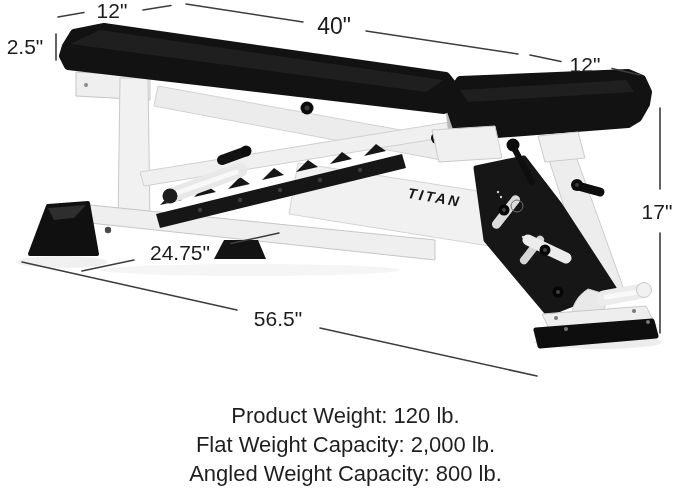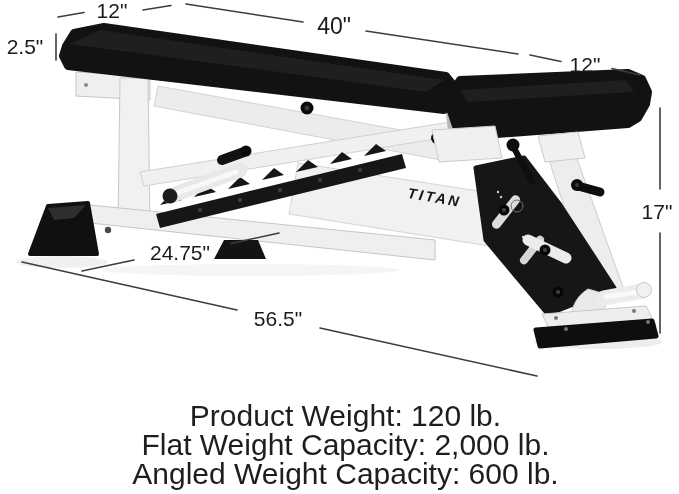--- a/index.html
+++ b/index.html
@@ -5,21 +5,21 @@
   html,body{margin:0;padding:0;background:#ffffff;}
   .stage{position:relative;width:679px;height:494px;background:#ffffff;overflow:hidden;
          font-family:"Liberation Sans",sans-serif;}
   svg{position:absolute;left:0;top:0;}
   .dim{font-family:"Liberation Sans",sans-serif;font-size:21px;font-weight:400;fill:#1b1b1b;}
   .dim-lg{font-size:23px;}
   .logo{font-family:"Liberation Sans",sans-serif;font-size:14.5px;font-weight:800;
         font-style:italic;letter-spacing:2.5px;fill:#171717;}
   .dimline{stroke:#3d3d3d;stroke-width:1.6;stroke-linecap:round;fill:none;}
   .specs{position:absolute;left:12px;right:0;top:401px;text-align:center;
-         font-size:30px;line-height:29px;color:#1e1e1e;}
+         font-size:22px;line-height:29px;color:#1e1e1e;}
 </style>
 </head>
 <body>
 
 <div class="stage">
 
   <svg width="679" height="494" viewBox="0 0 679 494">
 
     <g>
       <ellipse cx="62" cy="262" rx="46" ry="6" fill="rgba(0,0,0,0.06)"></ellipse>
@@ -144,16 +144,16 @@
 
       <line class="dimline" x1="22" y1="262" x2="237" y2="310"></line>
       <line class="dimline" x1="320" y1="328" x2="537" y2="376"></line>
       <text class="dim" x="278" y="326" text-anchor="middle">56.5"</text>
     </g>
   </svg>
 
   <div class="specs">
     <div>Product Weight: 120 lb.</div>
     <div>Flat Weight Capacity: 2,000 lb.</div>
-    <div>Angled Weight Capacity: 600 lb.</div>
+    <div>Angled Weight Capacity: 800 lb.</div>
   </div>
 
 </div>
 
 </body></html>

